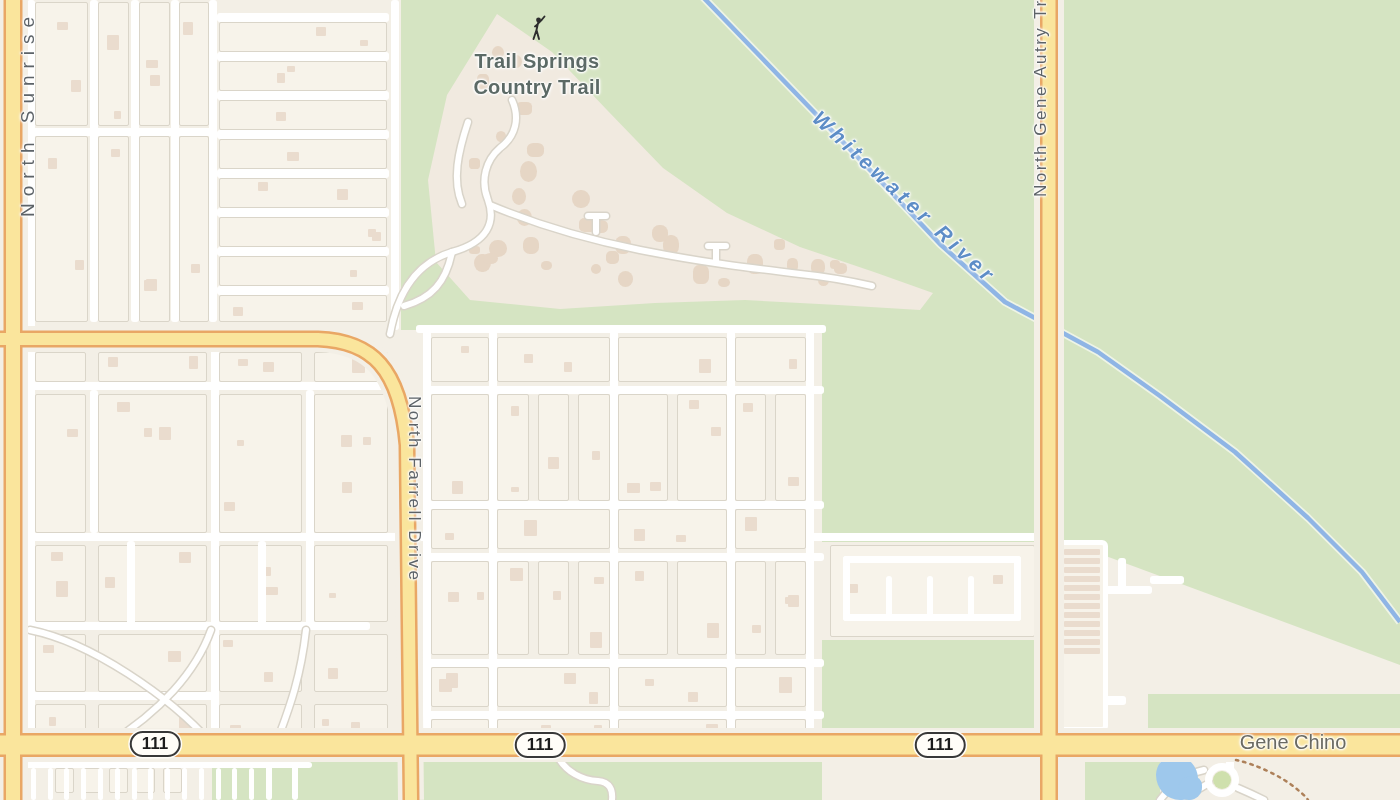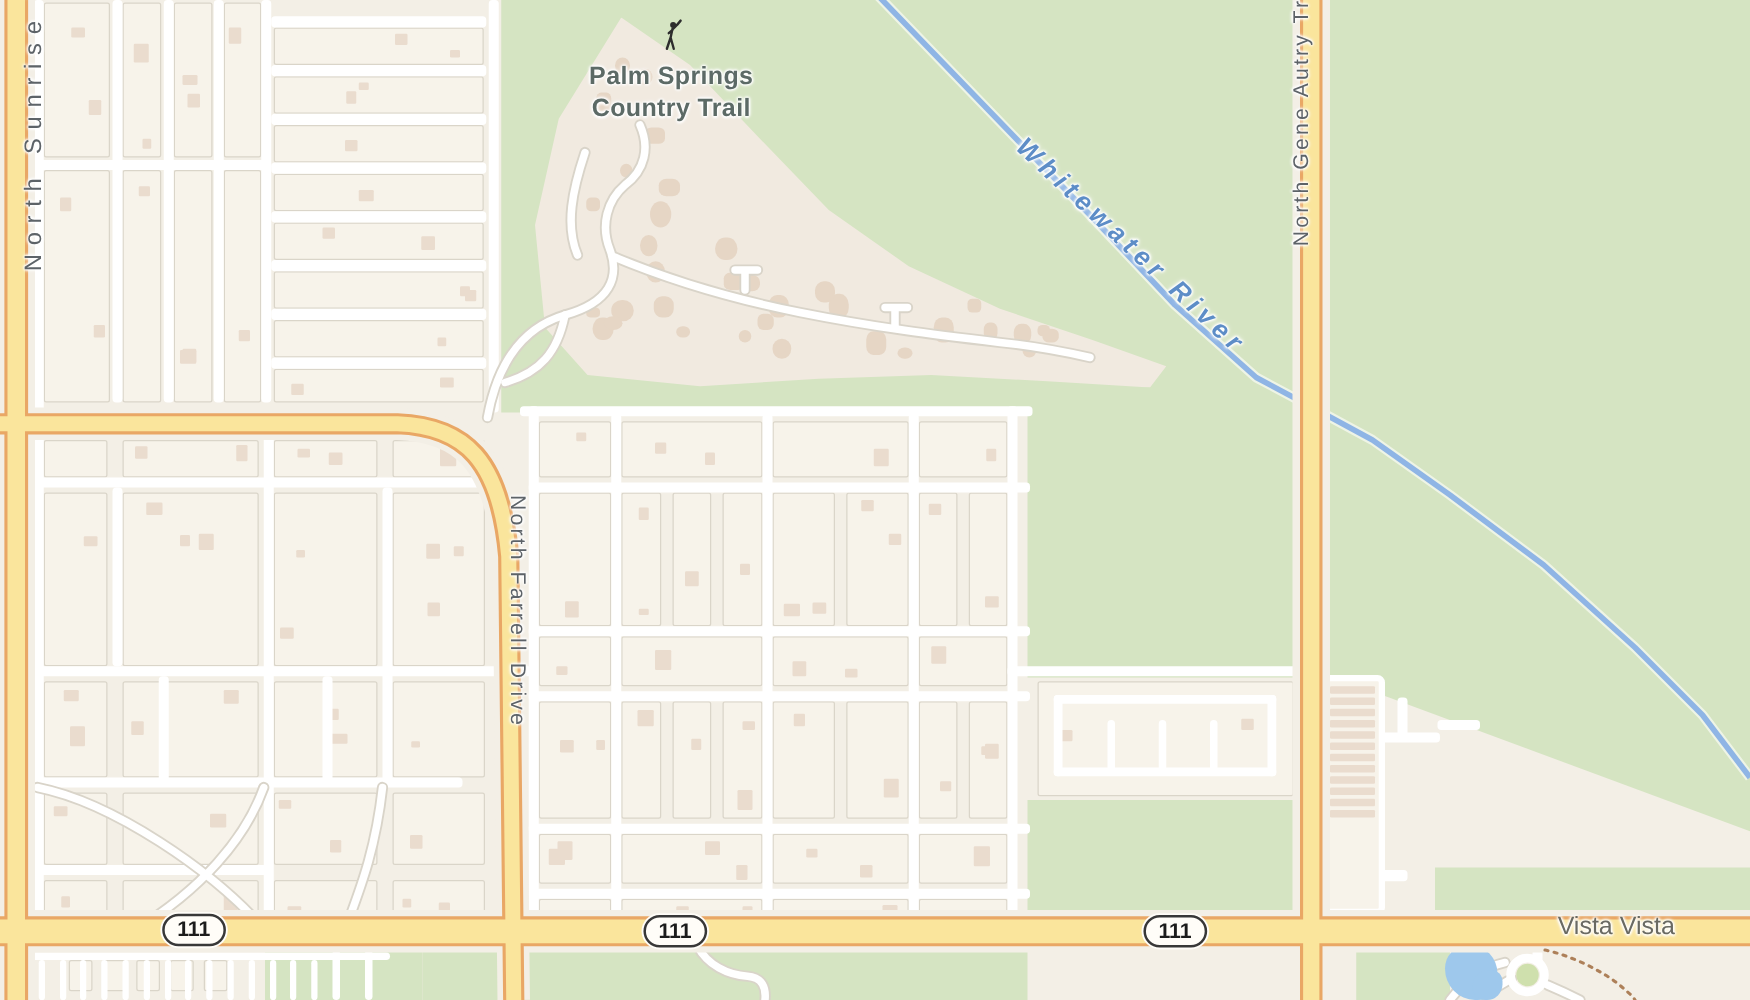--- a/index.html
+++ b/index.html
@@ -400,29 +400,29 @@
   <svg width="1400" height="800">
     <path d="M1236,760 C1255,764 1282,776 1298,790 C1304,795 1307,798 1308,800" fill="none" stroke="#ad8059" stroke-width="2.5" stroke-dasharray="2.5,5" stroke-linecap="round"></path>
   </svg>
 
   <div class="lbl vlabel" style="left:17px;top:217px;font-size:19px;letter-spacing:7px;transform:rotate(-90deg);">North Sunrise Way</div>
 
   <div class="lbl vlabel" style="left:1031px;top:197px;transform:rotate(-90deg);">North Gene Autry Trail</div>
 
   <div class="lbl vlabel" style="left:424px;top:396px;transform:rotate(90deg);">North Farrell Drive</div>
 
-  <div class="lbl" style="left:1293px;top:742px;transform:translate(-50%,-50%);font-size:20px;color:#6a6a62;">Vista Vista</div>
+  <div class="lbl" style="left:1293px;top:742px;transform:translate(-50%,-50%);font-size:20px;color:#6a6a62;">Gene Chino</div>
 
   <div class="river-label abs" style="left:824px;top:106px;">Whitewater River</div>
 
   <svg class="abs" style="left:526px;top:15px;" width="22" height="28" viewBox="0 0 22 28">
     <circle cx="12.5" cy="5" r="2.4" fill="#2d2d2d"></circle>
     <path d="M12,8 L10.5,15 M10.5,15 L7.5,24 M10.5,15 L13,24 M12,8.5 L16,4.5 M16,4.5 L18.5,1.5 M12,9 L9,11.5" stroke="#2d2d2d" stroke-width="1.9" fill="none" stroke-linecap="round"></path>
   </svg>
   <div class="lbl poi" style="left:537px;top:48px;transform:translateX(-50%);">
-    <div>Palm Springs</div>
+    <div>Trail Springs</div>
     <div>Country Trail</div>
   </div>
 
   <div class="shield" style="left:155px;top:744px;"><span>111</span></div>
   <div class="shield" style="left:540px;top:745px;"><span>111</span></div>
   <div class="shield" style="left:940px;top:745px;"><span>111</span></div>
 </div>
 
 </body></html>

